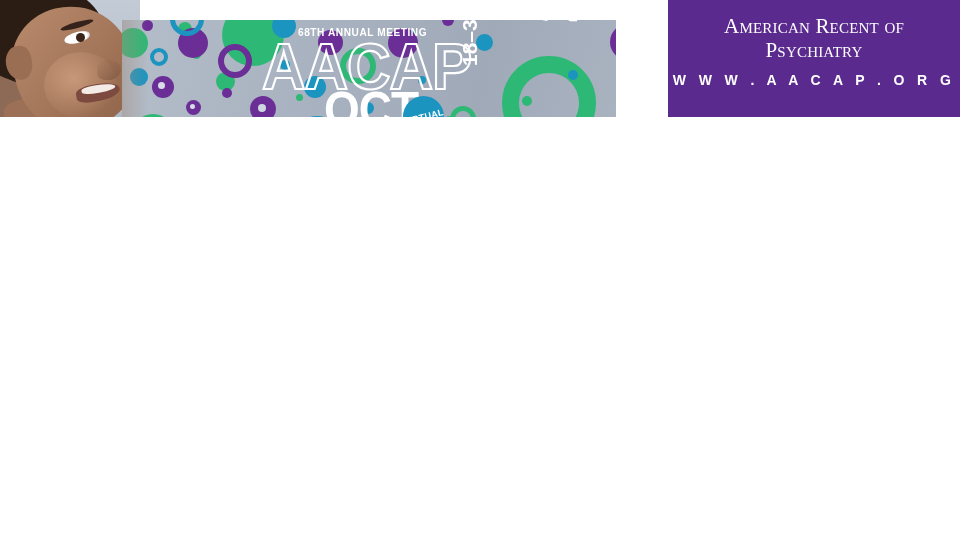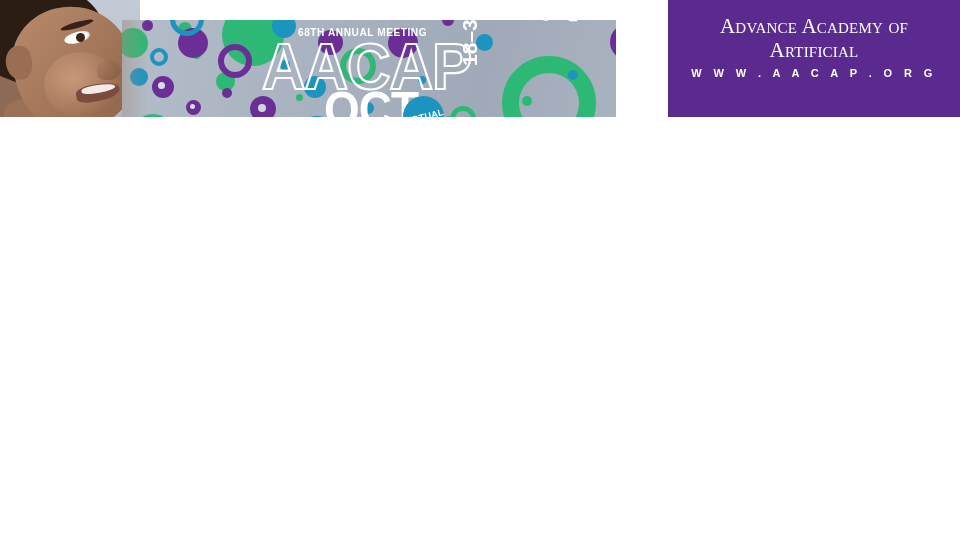--- a/index.html
+++ b/index.html
@@ -271,24 +271,24 @@
     white-space: nowrap;
     text-align: center;
   }
   .logo-line .amp {
     font-style: italic;
     font-variant: normal;
     font-size: 23px;
     font-family: "Liberation Serif", serif;
   }
   .logo-url {
-    margin-top: 4px;
+    margin-top: 9px;
     color: #ffffff;
     font-family: "Liberation Sans", sans-serif;
-    font-size: 11px;
+    font-size: 14px;
     font-weight: bold;
     letter-spacing: 4.4px;
     white-space: nowrap;
   }
 
   
   .title-wrap {
     position: absolute;
     left: 40px;
     top: 205px;
@@ -389,21 +389,21 @@
       <div class="wm wm-oct">OCT</div>
       <div class="wm wm-dates">18–30</div>
       <div class="wm wm-year">2021</div>
 
       <div class="virtual-badge">
         <span>VIRTUAL</span>
       </div>
     </div>
 
     <div class="logo-block">
-      <div class="logo-line">Advance Academy of</div>
-      <div class="logo-line">Artificial</div>
+      <div class="logo-line">American Recent of</div>
+      <div class="logo-line">Psychiatry</div>
       <div class="logo-url">W W W . A A C A P . O R G</div>
     </div>
 
   </div>
 
 
 </div>
 
 </body></html>

